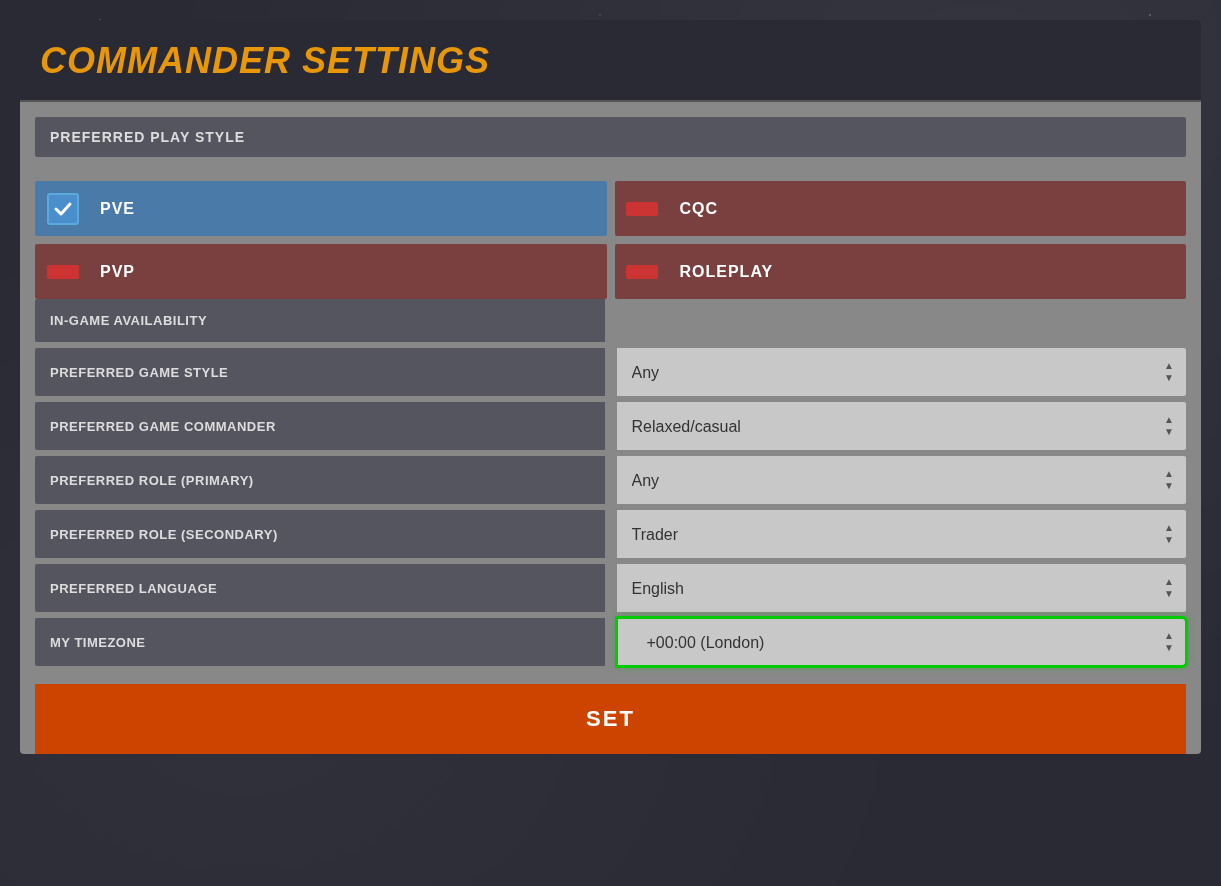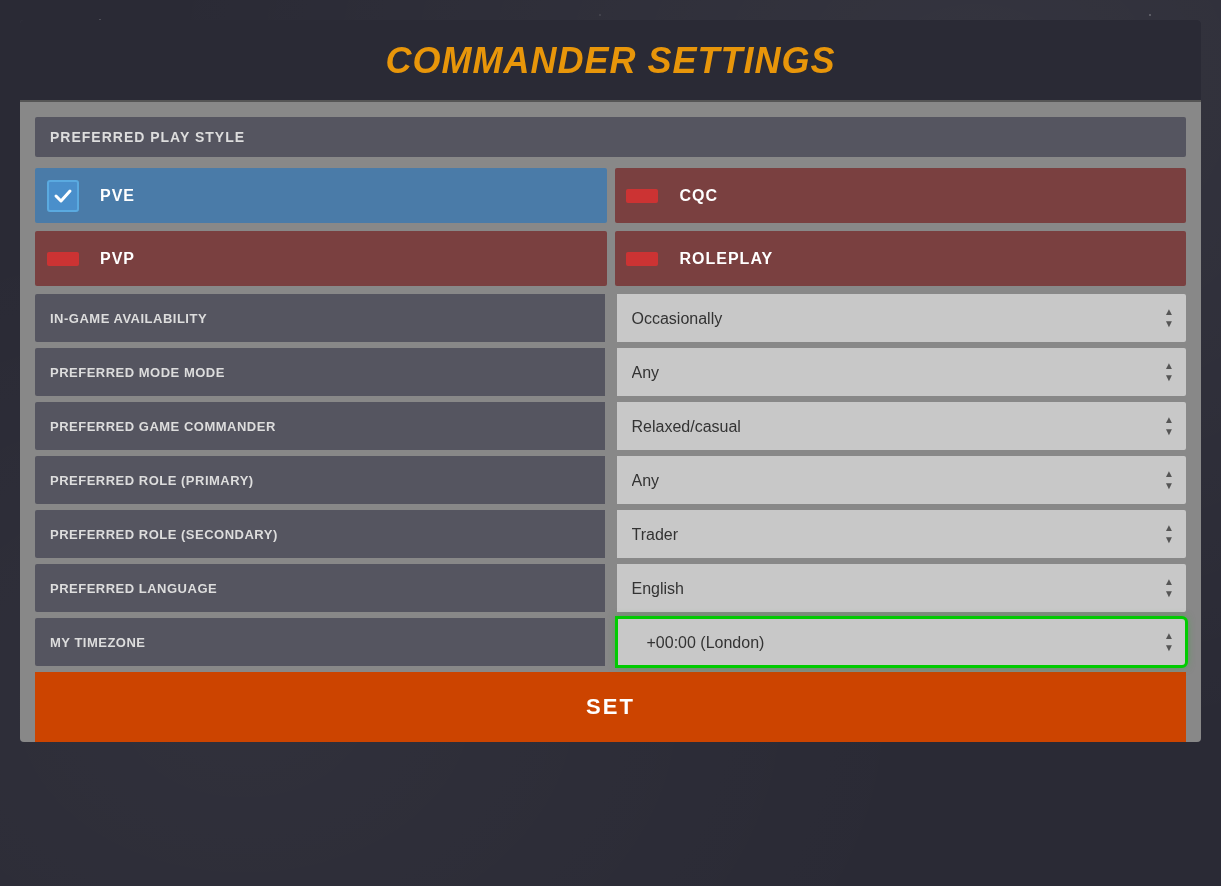--- a/index.html
+++ b/index.html
@@ -43,21 +43,20 @@
       margin: 20px;
       background: #3d3d4a;
       border-radius: 4px;
       overflow: hidden;
     }
 
     .header {
       background: #2a2a35;
       padding: 20px 20px 18px 20px;
       border-bottom: 2px solid #555;
-      text-align: center;
     }
 
     .header-title {
       font-size: 36px;
       font-weight: bold;
       color: #e8960a;
       letter-spacing: 1px;
       font-style: italic;
     }
 
@@ -66,29 +65,28 @@
       background: #888888;
     }
 
     .section-header {
       background: #555560;
       color: #ddd;
       font-weight: bold;
       font-size: 14px;
       letter-spacing: 1px;
       padding: 12px 15px;
-      margin-bottom: 11px;
+      margin-bottom: 24px;
       border-radius: 2px;
     }
 
     .play-style-grid {
       display: grid;
       grid-template-columns: 1fr 1fr;
       gap: 8px;
-      margin-bottom: 8px;
     }
 
     .play-style-item {
       display: flex;
       align-items: center;
       border-radius: 2px;
       overflow: hidden;
       cursor: pointer;
     }
 
@@ -220,21 +218,21 @@
     .set-button {
       width: 100%;
       padding: 22px;
       background: #cc4400;
       border: none;
       color: #fff;
       font-size: 22px;
       font-weight: bold;
       letter-spacing: 2px;
       cursor: pointer;
-      margin-top: 0;
+      margin-top: 12px;
       border-radius: 0;
     }
   </style>
 </head>
 <body>
 
 <div class="main-panel">
   <div class="header">
     <div class="header-title">COMMANDER SETTINGS</div>
   </div>
@@ -276,24 +274,23 @@
           <div class="checkbox-minus"></div>
         </div>
         <span class="play-style-label">ROLEPLAY</span>
       </div>
     </div>
 
     
     <div id="settings-rows-container">
         <div class="settings-row">
           <div class="settings-label">IN-GAME AVAILABILITY</div>
-          <div class="settings-select-wrapper"><select class="settings-select"><option value="Never">Never</option><option value="Occasionally" selected="">Occasionally</option><option value="Often">Often</option><option value="Always">Always</option></select><div class="select-arrow"></div></div>
-        </div>
-        <div class="settings-row">
-          <div class="settings-label">PREFERRED MODE MODE</div>
+        </div>
+        <div class="settings-row">
+          <div class="settings-label">PREFERRED GAME STYLE</div>
           <div class="settings-select-wrapper"><select class="settings-select"><option value="Any">Any</option><option value="Open Play">Open Play</option><option value="Private Group">Private Group</option><option value="Solo">Solo</option></select><div class="select-arrow"></div></div>
         </div>
         <div class="settings-row">
           <div class="settings-label">PREFERRED GAME COMMANDER</div>
           <div class="settings-select-wrapper"><select class="settings-select"><option value="Any">Any</option><option value="Relaxed/casual" selected="">Relaxed/casual</option><option value="Competitive">Competitive</option><option value="Hardcore">Hardcore</option></select><div class="select-arrow"></div></div>
         </div>
         <div class="settings-row">
           <div class="settings-label">PREFERRED ROLE (PRIMARY)</div>
           <div class="settings-select-wrapper"><select class="settings-select"><option value="Any">Any</option><option value="Trader">Trader</option><option value="Explorer">Explorer</option><option value="Miner">Miner</option><option value="Bounty Hunter">Bounty Hunter</option><option value="Pirate">Pirate</option><option value="Combat">Combat</option></select><div class="select-arrow"></div></div>
         </div>

